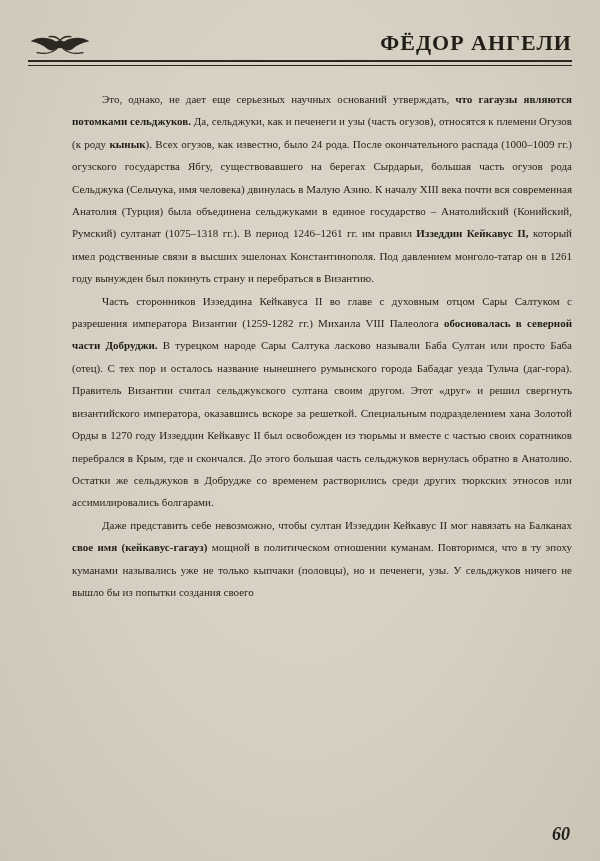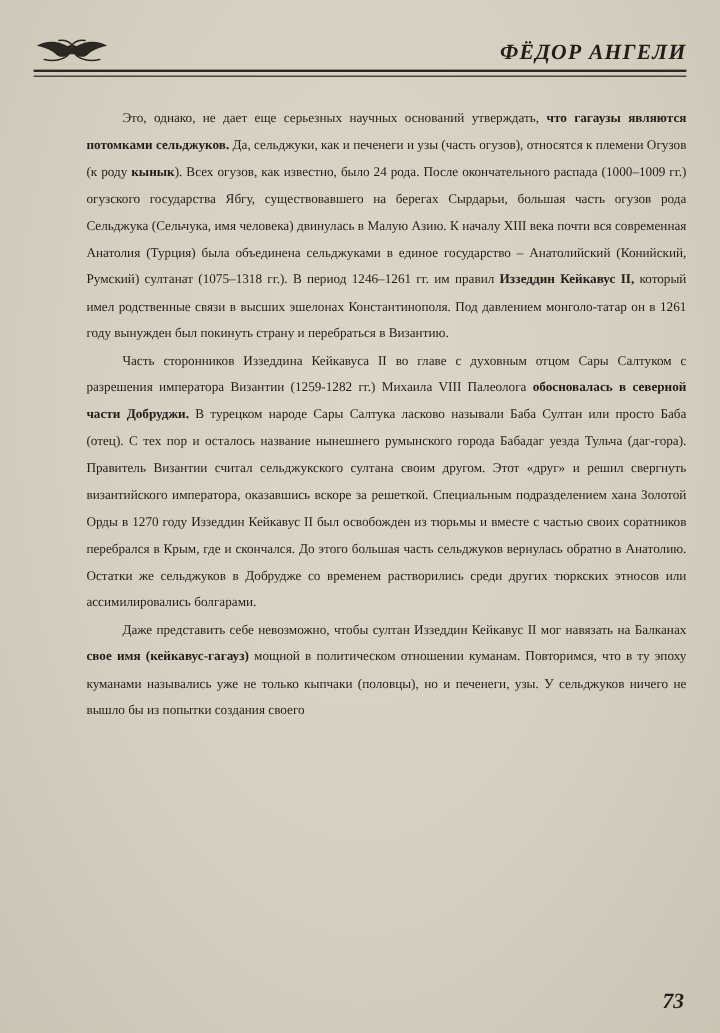--- a/index.html
+++ b/index.html
@@ -29,22 +29,21 @@
     align-items: flex-end;
     justify-content: space-between;
     min-height: 26px;
   }
   .ornament {
     display: block;
     margin-bottom: -2px;
   }
   .author {
     font-weight: bold;
-    font-style: italic;
-    font-size: 18px;
+    font-size: 22px;
     letter-spacing: 1px;
     white-space: nowrap;
     padding-bottom: 2px;
   }
   .rule-thick {
     height: 2px;
     background: #2b2721;
     margin-top: 2px;
   }
   .rule-thin {
@@ -110,15 +109,15 @@
     <div class="rule-thick"></div>
     <div class="rule-thin"></div>
   </div>
 
   <div class="body-text">
       <p><span>Это, однако, не дает еще серьезных научных оснований утверждать, </span><span class="bold">что гагаузы являются потомками сельджуков.</span><span> Да, сельджуки, как и печенеги и узы (часть огузов), относятся к племени Огузов (к роду </span><span class="bold">кынык</span><span>). Всех огузов, как известно, было 24 рода. После окончательного распада (1000–1009 гг.) огузского государства Ябгу, существовавшего на берегах Сырдарьи, большая часть огузов рода Сельджука (Сельчука, имя человека) двинулась в Малую Азию. К началу XIII века почти вся современная Анатолия  (Турция) была объединена сельджуками в единое государство – Анатолийский (Конийский, Румский) султанат (1075–1318 гг.). В период 1246–1261 гг. им правил </span><span class="bold">Иззеддин Кейкавус II,</span><span> который имел родственные связи в высших эшелонах Константинополя. Под давлением монголо-татар он в 1261 году вынужден был покинуть страну и перебраться в Византию.</span></p>
       <p><span>Часть сторонников Иззеддина Кейкавуса II во главе с духовным отцом Сары Салтуком с разрешения императора Византии (1259-1282 гг.) Михаила  VIII Палеолога  </span><span class="bold">обосновалась в северной части Добруджи.</span><span> В турецком народе Сары Салтука ласково называли Баба Султан или просто Баба (отец). С тех пор и осталось название нынешнего румынского города Бабадаг уезда Тульча (даг-гора). Правитель Византии считал сельджукского султана своим другом. Этот «друг» и решил свергнуть византийского императора, оказавшись вскоре за решеткой. Специальным подразделением хана Золотой Орды в 1270 году Иззеддин Кейкавус II был освобожден из тюрьмы и вместе с частью своих соратников перебрался в Крым, где и скончался. До этого большая часть сельджуков вернулась обратно в Анатолию. Остатки же сельджуков в Добрудже со временем растворились среди других тюркских этносов или ассимилировались болгарами.</span></p>
       <p><span>Даже представить себе </span><span class="pencil-underline">невозможно, чтобы</span><span> султан Иззеддин Кейкавус II мог навязать на Балканах </span><span class="bold">свое имя (кейкавус-гагауз)</span><span> мощной в политическом отношении куманам. Повторимся, что в ту эпоху куманами назывались уже не только кыпчаки (половцы), но и печенеги, узы. У сельджуков ничего не вышло бы из попытки создания своего</span></p>
     </div>
 
-  <div class="page-number">73</div>
+  <div class="page-number">60</div>
 
 </div>
 
 </body></html>

